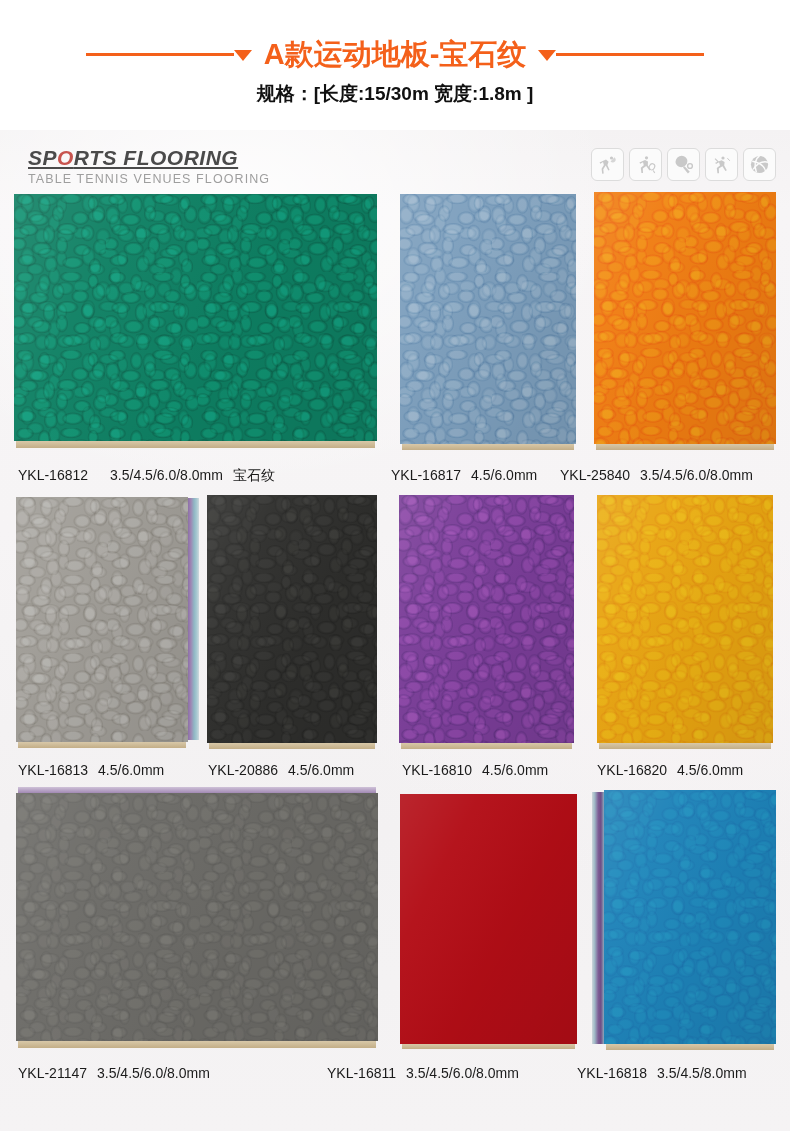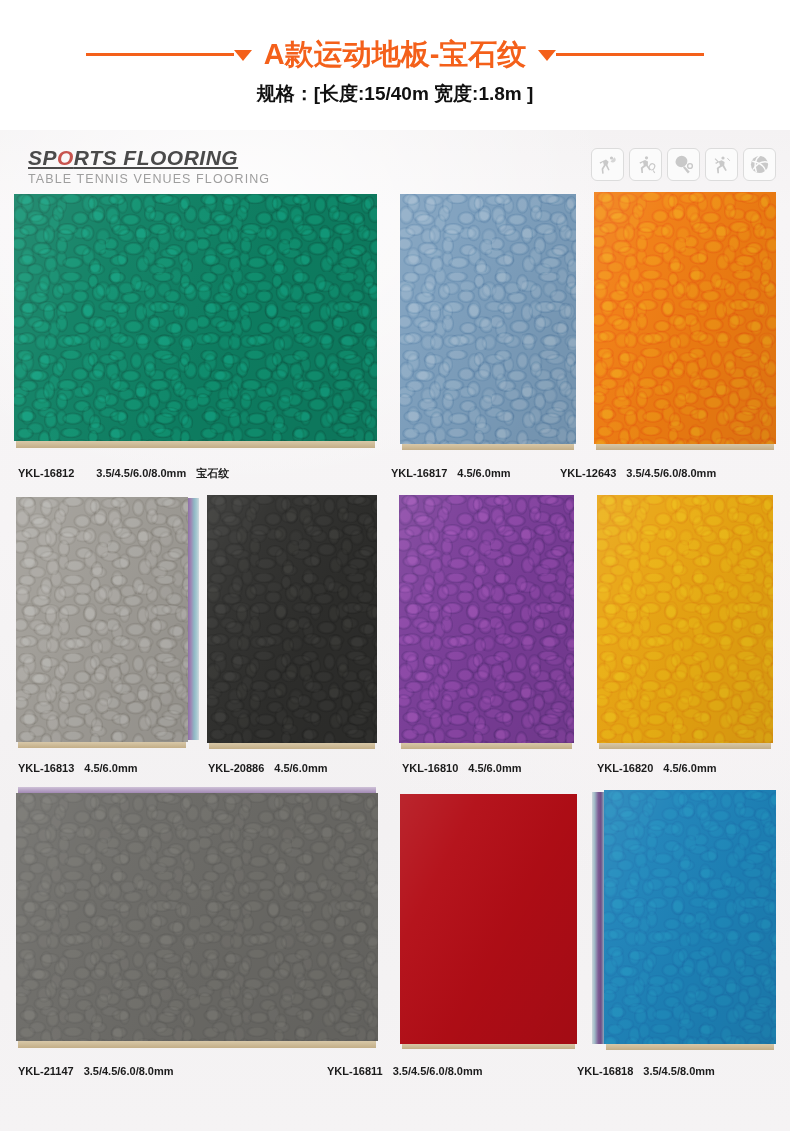--- a/index.html
+++ b/index.html
@@ -229,41 +229,41 @@
     left: 2px;
     right: 2px;
     top: -6px;
     height: 6px;
     background: linear-gradient(180deg, #cfc2d8, #9a7fae);
   }
 
   
   .label {
     position: absolute;
-    font-size: 11px;
-    font-weight: bold;
+    font-size: 14px;
+    font-weight: normal;
     color: #1b1b1b;
     white-space: nowrap;
     line-height: 1;
   }
   .label .gap-s { display: inline-block; width: 10px; }
   .label .gap-m { display: inline-block; width: 22px; }
 </style>
 </head>
 <body>
 
 <div class="header">
   <div class="title-row">
     <div class="rule"></div>
     <div class="tri"></div>
     <div class="main-title">A款运动地板-宝石纹</div>
     <div class="tri"></div>
     <div class="rule"></div>
   </div>
-  <div class="subtitle">规格：[长度:15/40m 宽度:1.8m ]</div>
+  <div class="subtitle">规格：[长度:15/30m 宽度:1.8m ]</div>
 </div>
 
 <div class="board">
 
   <div class="logo">
     <div class="logo-main"><span>SP</span><span class="o-red">O</span><span>RTS FLOORING</span></div>
     <div class="logo-sub">TABLE TENNIS VENUES FLOORING</div>
   </div>
 
   <div class="icon-strip">
@@ -328,21 +328,21 @@
   </div>
   <div class="edge edge-bottom" style="left:596px; width:178px; top:314px; height:6px;"></div>
 
   <div class="label" style="left:18px; top:338px;">
     <span>YKL-16812</span><span class="gap-m"></span><span>3.5/4.5/6.0/8.0mm</span><span class="gap-s"></span><span>宝石纹</span>
   </div>
   <div class="label" style="left:391px; top:338px;">
     <span>YKL-16817</span><span class="gap-s"></span><span>4.5/6.0mm</span>
   </div>
   <div class="label" style="left:560px; top:338px;">
-    <span>YKL-12643</span><span class="gap-s"></span><span>3.5/4.5/6.0/8.0mm</span>
+    <span>YKL-25840</span><span class="gap-s"></span><span>3.5/4.5/6.0/8.0mm</span>
   </div>
 
   <div class="swatch" style="left:16px; top:367px; width:172px; height:245px; background:#a09d97;">
     <div class="tex"></div>
     <div class="tex2"></div>
     <div class="sheen"></div>
   </div>
   <div class="edge edge-right-strip" style="left:188px; top:368px; width:11px; height:242px;"></div>
   <div class="edge edge-bottom" style="left:18px; width:168px; top:612px; height:6px;"></div>
 

